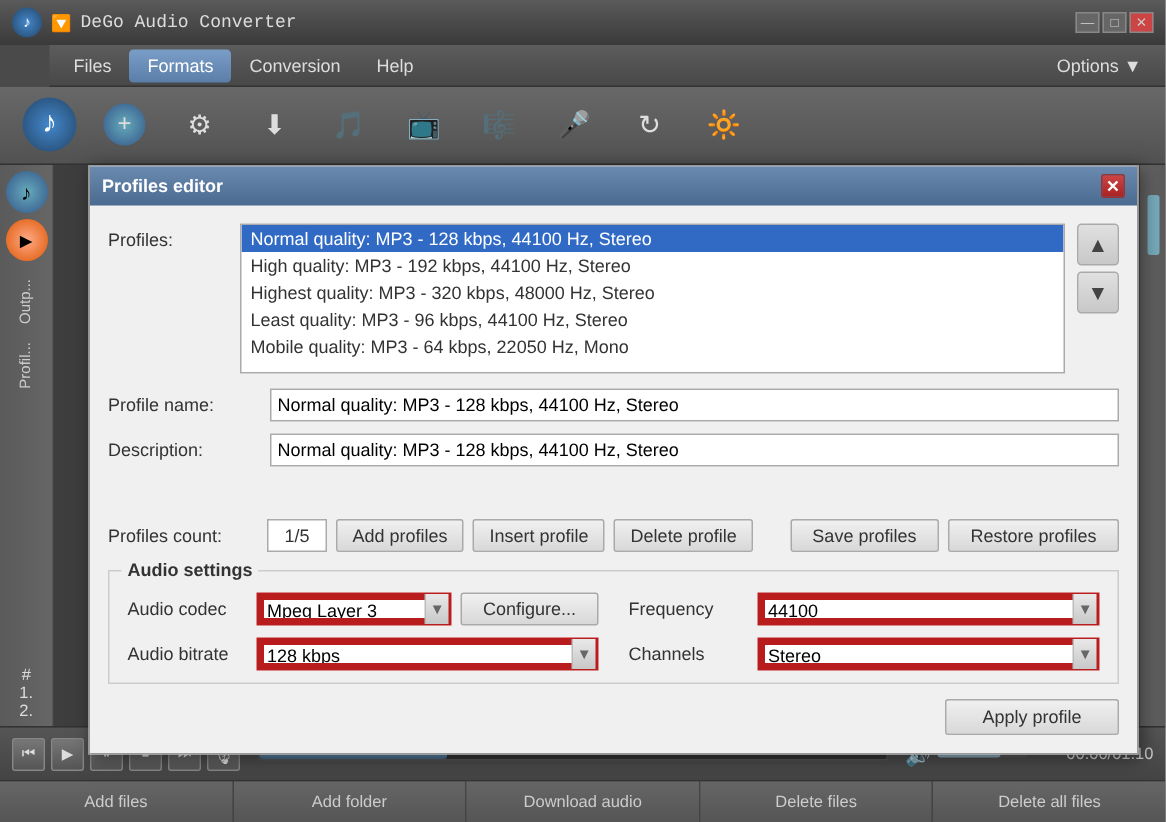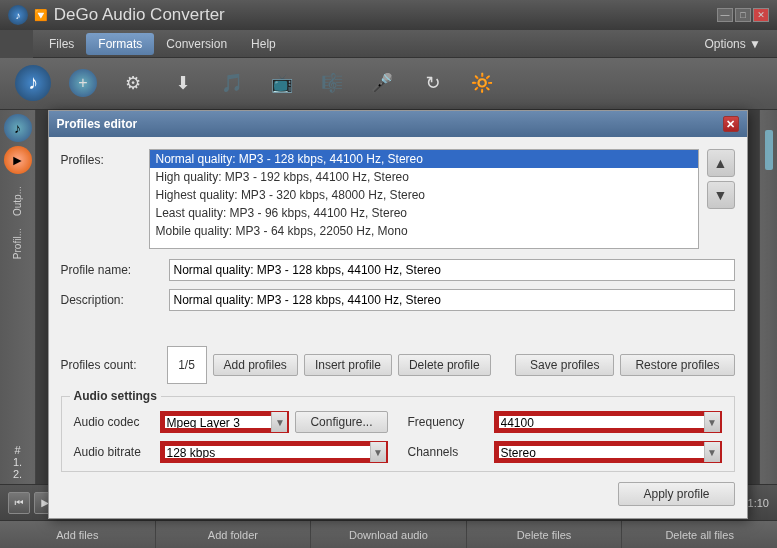--- a/index.html
+++ b/index.html
@@ -28,22 +28,23 @@
       gap: 6px;
     }
     .app-icon {
       width: 20px; height: 20px;
       background: radial-gradient(circle, #4488cc, #224466);
       border-radius: 50%;
       display: flex; align-items: center; justify-content: center;
       color: white; font-size: 10px; font-weight: bold;
     }
     .title-bar-title {
-      font-size: 17px;
+      font-size: 12px;
       color: #ddd;
+      font-family: Liberation Mono, monospace;
     }
     .title-bar-controls {
       display: flex; gap: 2px;
     }
     .title-btn {
       width: 16px; height: 14px;
       background: #666;
       border: 1px solid #888;
       color: #ccc;
       font-size: 9px;
@@ -211,21 +212,21 @@
       padding: 0 4px;
     }
 
     
     .modal-overlay {
       position: absolute;
       top: 0; left: 0; right: 0; bottom: 0;
       background: rgba(0,0,0,0.3);
       display: flex;
       align-items: flex-start;
-      justify-content: center;
+      justify-content: flex-end;
       padding-top: 0;
       z-index: 100;
     }
 
     
     .dialog {
       width: 700px;
       background: #f0f0f0;
       border: 1px solid #999;
       box-shadow: 2px 2px 12px rgba(0,0,0,0.5);
@@ -329,21 +330,21 @@
     
     .profile-btns {
       display: flex;
       align-items: center;
       gap: 6px;
       margin-bottom: 12px;
       margin-top: 35px;
     }
     .pcount-label { color: #333; font-size: 12px; min-width: 100px; }
     .pcount-box {
-      width: 40px; height: 38px;
+      width: 40px; height: 22px;
       border: 1px solid #aaa;
       background: white;
       display: flex; align-items: center; justify-content: center;
       font-size: 12px; color: #333;
     }
     .prof-btn {
       padding: 3px 10px;
       background: linear-gradient(to bottom, #f0f0f0, #d8d8d8);
       border: 1px solid #aaa;
       border-radius: 2px;

